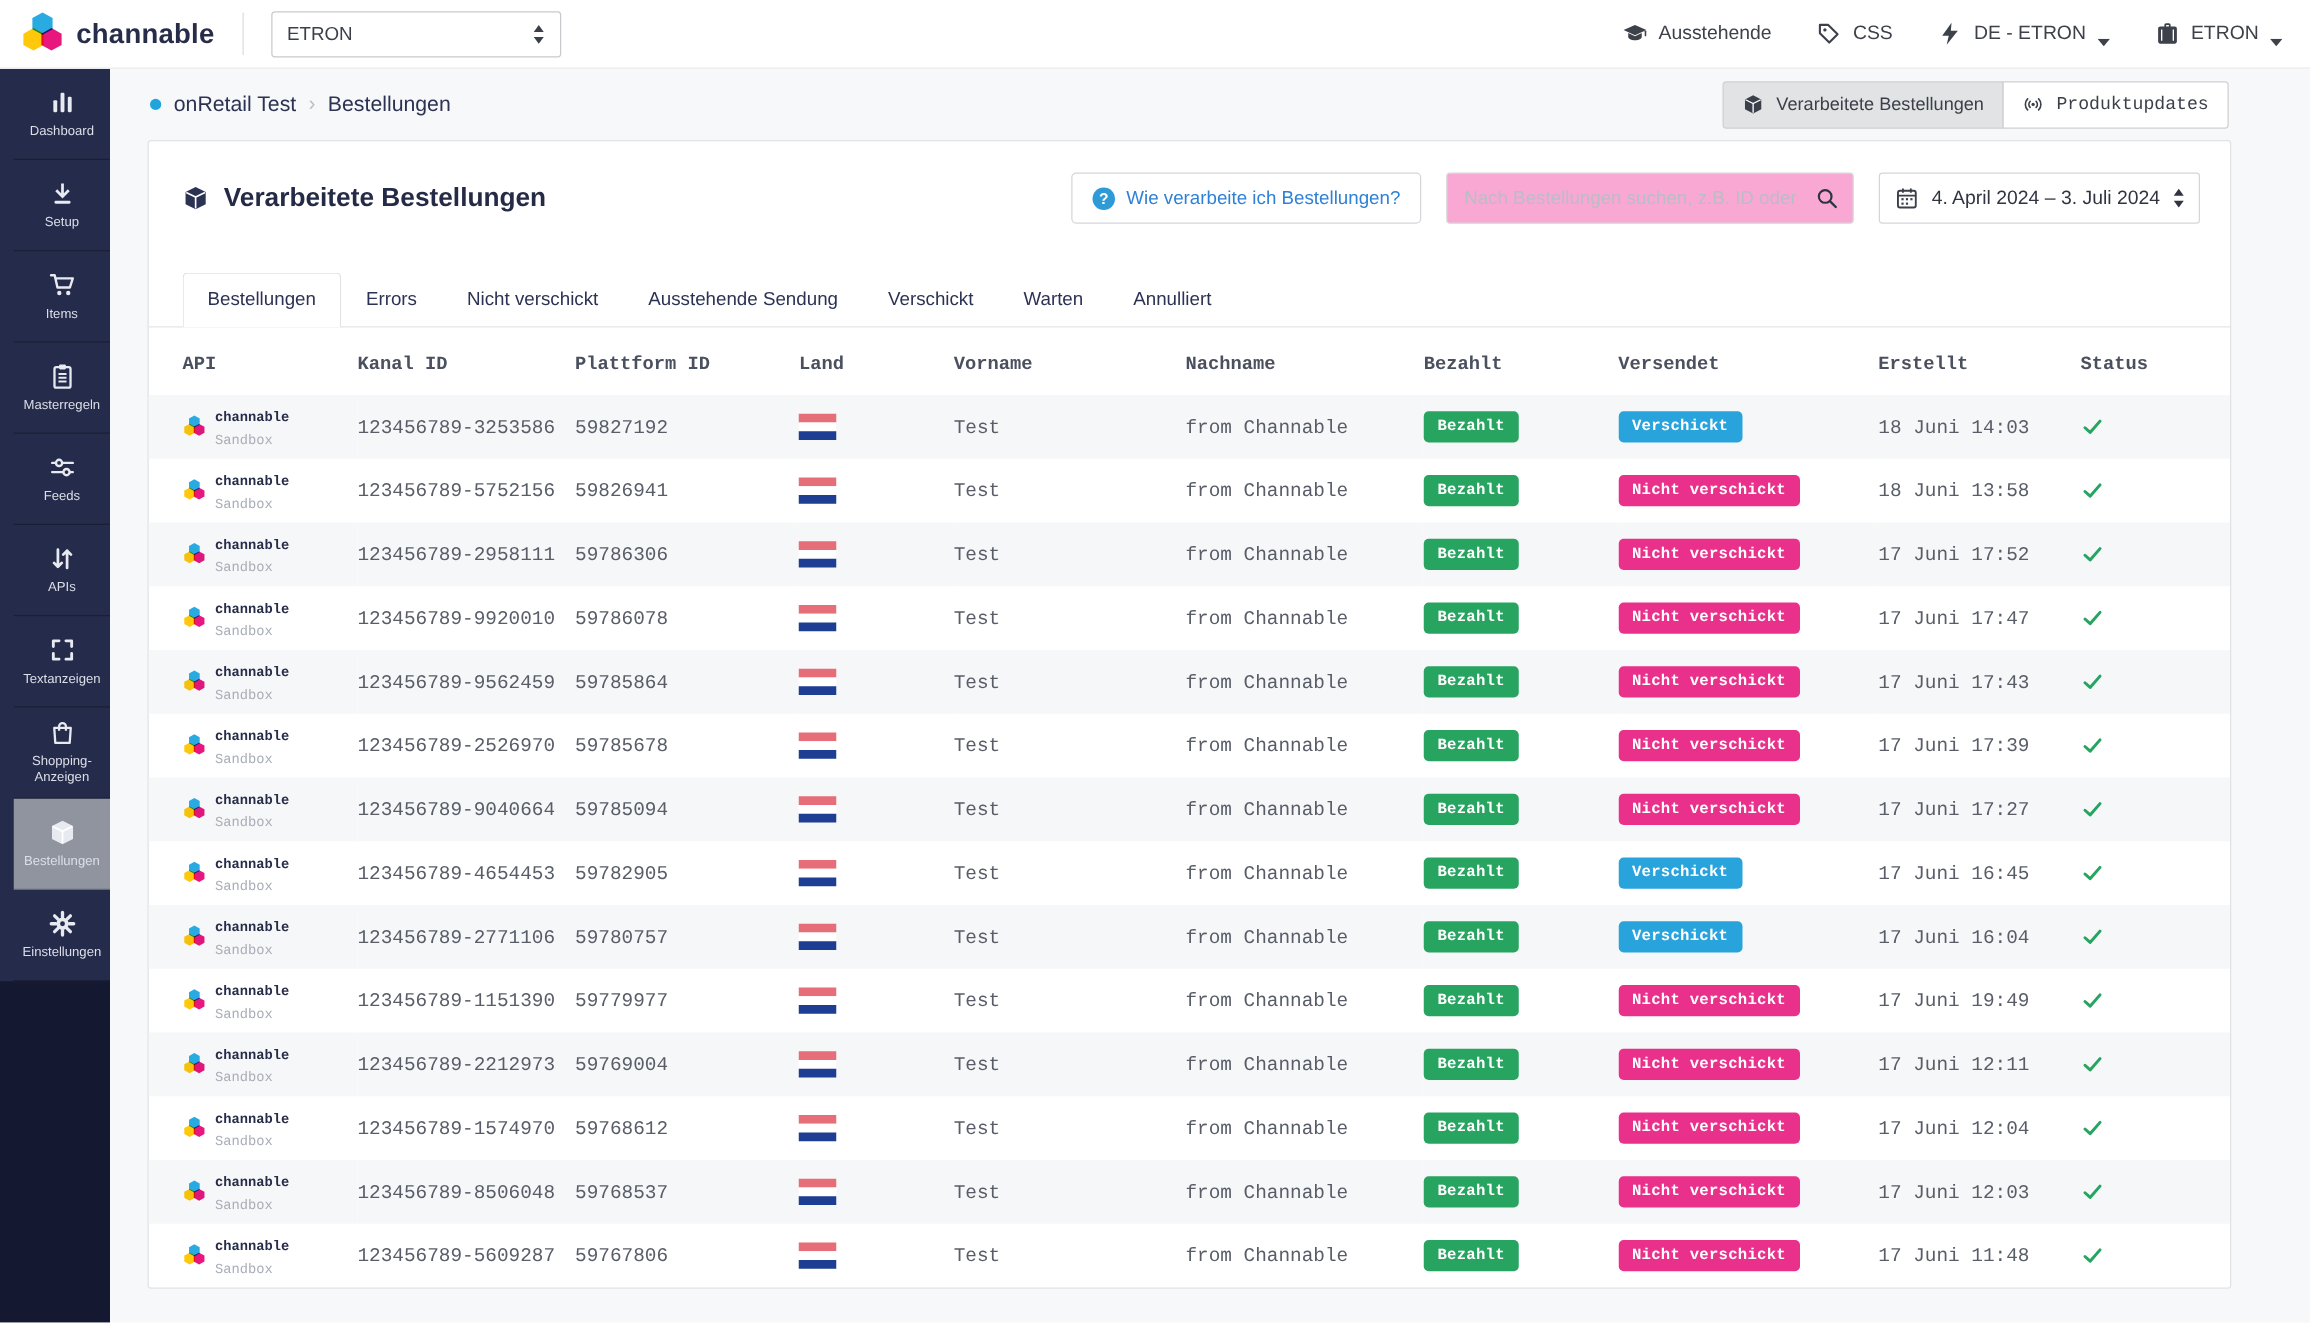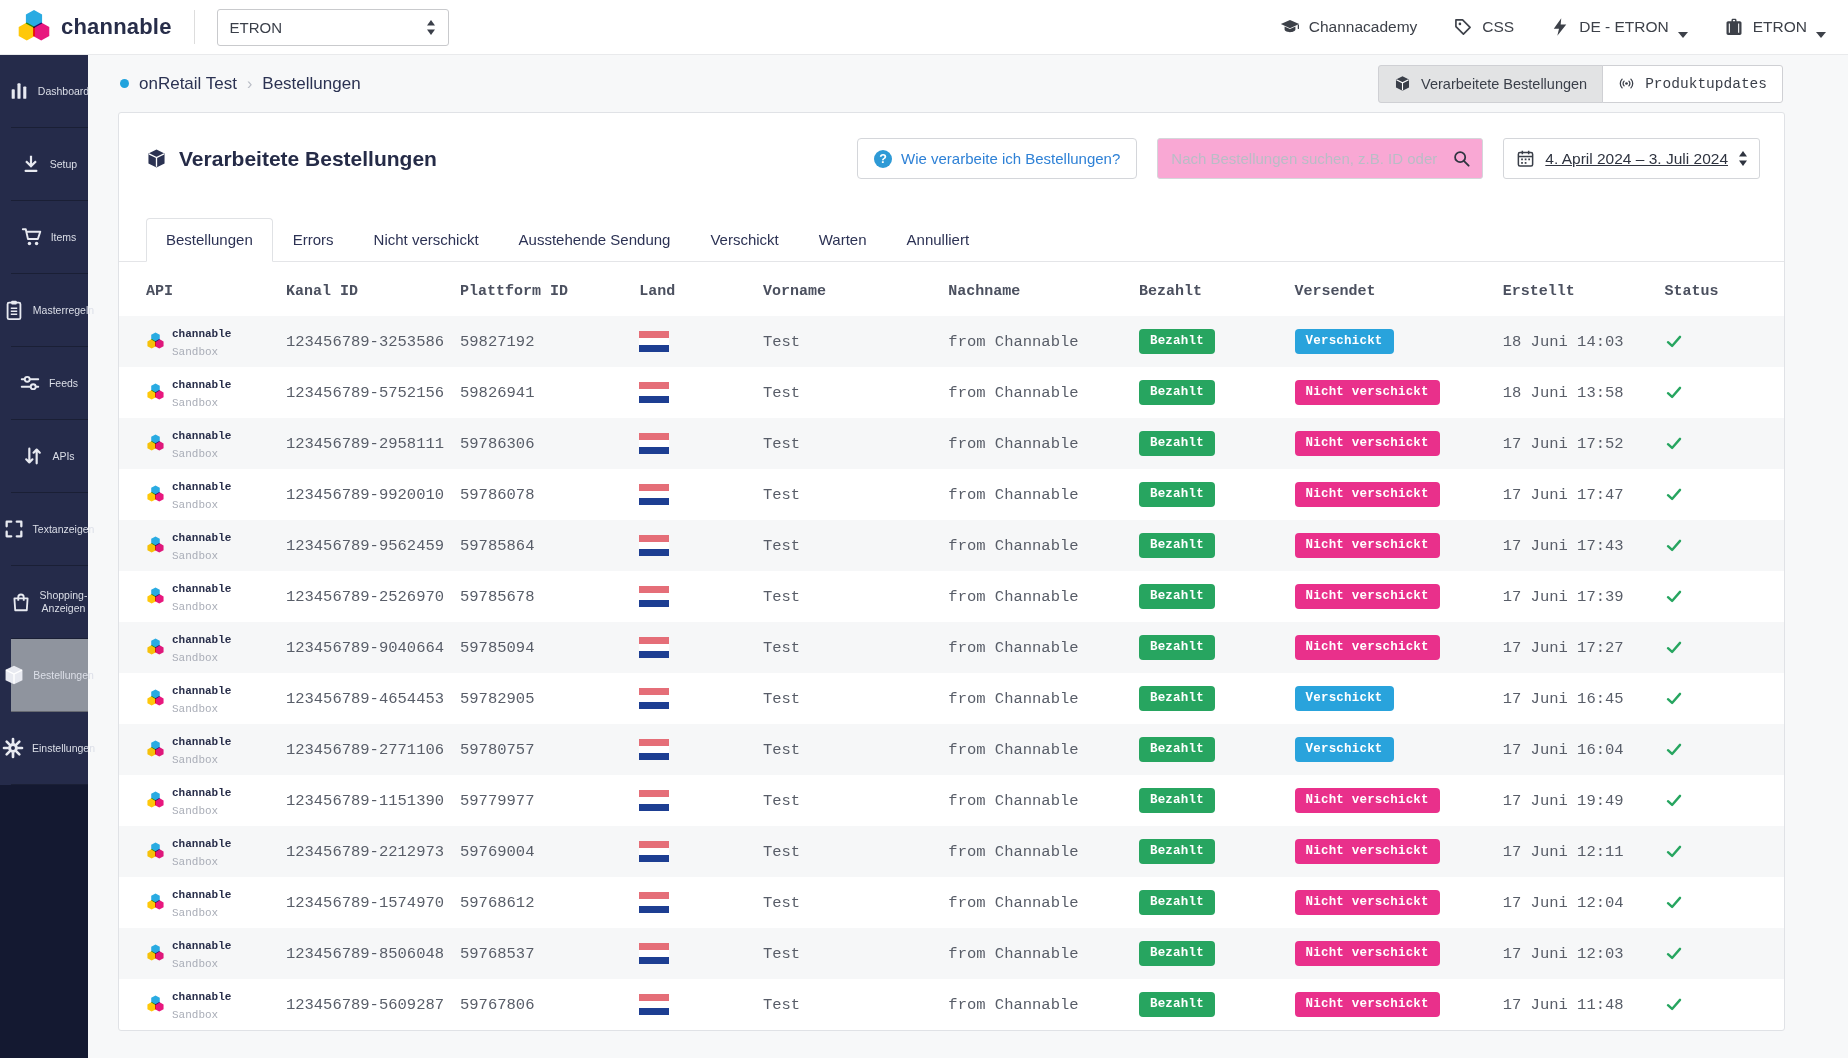--- a/index.html
+++ b/index.html
@@ -17,21 +17,21 @@
   .nav-item { display:flex; align-items:center; gap:9px; font-size:15.5px; color:#3d4149; cursor:pointer; white-space:nowrap; }
   .nav-item .icon svg { width:20px; height:20px; display:block; }
   .caret-down { width:10px; height:6px; display:inline-block; }
   .caret-updown { width:10px; height:17px; display:inline-block; }
 
   
   .app-body { display:flex; height:1003px; }
 
   
   .sidebar { width:88px; background:var(--sidebar-bg,#252b4a); display:flex; flex-direction:column; flex:none; }
-  .side-item { height:73px; display:flex; align-items:center; justify-content:center; gap:6px; color:#e8eaf1; border-bottom:1px solid rgba(0,0,0,.28); cursor:pointer;margin-left:11px; }
+  .side-item { height:73px; display:flex; flex-direction:column; align-items:center; justify-content:center; gap:6px; color:#e8eaf1; border-bottom:1px solid rgba(0,0,0,.28); cursor:pointer;margin-left:11px; }
   .side-item .icon svg { width:22px; height:22px; display:block; }
   .side-item .lbl { font-size:10.5px; color:#dcdfe8; text-align:center; line-height:1.2; padding:0 2px; }
   .side-item.active { background:var(--sidebar-active-bg,#8f949e); }
   .side-filler { flex:1; background:#141931; }
 
   
   .main { flex:1; display:flex; flex-direction:column; padding-right:63px; min-width:0;margin-left:12px; }
   .breadcrumb-bar { height:57px; display:flex; align-items:center; justify-content:space-between; padding:0 2px 0 20px; flex:none; }
   .breadcrumb { display:flex; align-items:center; gap:10px; font-size:17px; color:#2b3252; }
   .crumb-dot { width:9px; height:9px; border-radius:50%; background:var(--accent-blue,#21a3dd); }
@@ -49,21 +49,21 @@
   .panel-title-wrap { display:flex; align-items:center; }
   .panel-title-wrap .icon svg { width:21px; height:21px; display:block; color:#2b3252; }
   .panel-title { font-size:21px; font-weight:bold; color:#252b47; margin-left:12px; }
   .panel-actions { margin-left:auto; display:flex; align-items:center; gap:20px; }
   .help-btn { height:41px; border:1px solid #d4d6da; background:#fff; border-radius:4px; padding:0 16px; display:flex; align-items:center; gap:9px; font-size:15px; color:var(--link-blue,#2e81d6); font-family:inherit; cursor:pointer; white-space:nowrap; }
   .q-icon { width:18px; height:18px; border-radius:50%; background:#2e9ad6; color:#fff; font-size:12.5px; font-weight:bold; display:flex; align-items:center; justify-content:center; flex:none; }
   .search-box { width:326px; height:41px; border:1px solid #d4d6da; border-radius:3px; display:flex; align-items:center; padding:0 11px 0 13px; background:#f9a8d4; }
   .search-box input { border:0; outline:0; flex:1; font-size:15px; color:#333; font-family:inherit; min-width:0; background:transparent; }
   .search-box input::placeholder { color:#b9bdc6; }
   .search-box .icon svg { width:19px; height:19px; display:block; color:#2f3440; }
-  .date-picker { height:41px; border:1px solid #d4d6da; border-radius:3px; display:flex; align-items:center; gap:10px; padding:0 11px 0 12px; font-size:15.5px; color:#2f3440; background:#fff; cursor:pointer; white-space:nowrap;text-decoration:underline; }
+  .date-picker { height:41px; border:1px solid #d4d6da; border-radius:3px; display:flex; align-items:center; gap:10px; padding:0 11px 0 12px; font-size:15.5px; color:#2f3440; background:#fff; cursor:pointer; white-space:nowrap; }
   .date-picker .icon svg { width:19px; height:19px; display:block; color:#3a3f49; }
 
   
   .tabs { display:flex; padding:14px 24px 0 27px; border-bottom:1px solid #e4e5e8; }
   .tab { padding:12px 19px 13px; font-size:15px; color:#2c3254; cursor:pointer; margin-bottom:-1px; border:1px solid transparent; white-space:nowrap; }
   .tab.active { background:#fff; border:1px solid #e0e2e5; border-bottom-color:#fff; border-radius:4px 4px 0 0; }
 
   
   table { width:100%; border-collapse:collapse; table-layout:fixed;font-family:Liberation Mono, monospace; }
   th { text-align:left; font-size:15px; font-weight:bold; color:#4b505f; padding:21px 6px 16px 0; }
@@ -108,21 +108,21 @@
   </div>
   <nav class="top-nav" id="top-nav">
       <div class="nav-item">
         <span class="icon">
           <svg viewBox="0 0 24 24" xmlns="http://www.w3.org/2000/svg">
             <path d="M12 3.5 L23 8.5 L12 13.5 L1 8.5 Z" fill="currentColor"></path>
             <path d="M5.5 11.3 V15 C5.5 16.6 8.4 18.2 12 18.2 C15.6 18.2 18.5 16.6 18.5 15 V11.3 L12 14.3 Z" fill="currentColor"></path>
             <rect x="21.3" y="9" width="1.5" height="5.5" rx=".7" fill="currentColor"></rect>
           </svg>
         </span>
-    <span>Channacademy</span>
+    <span>Ausstehende</span>
       </div>
       <div class="nav-item">
         <span class="icon">
           <svg viewBox="0 0 24 24" xmlns="http://www.w3.org/2000/svg">
             <path d="M3.5 3.5 H11.5 L20.5 12.5 L12.5 20.5 L3.5 11.5 Z" fill="none" stroke="currentColor" stroke-width="2" stroke-linejoin="round"></path>
             <circle cx="8.3" cy="8.3" r="1.6" fill="currentColor"></circle>
           </svg>
         </span>
     <span>CSS</span>
       </div>

